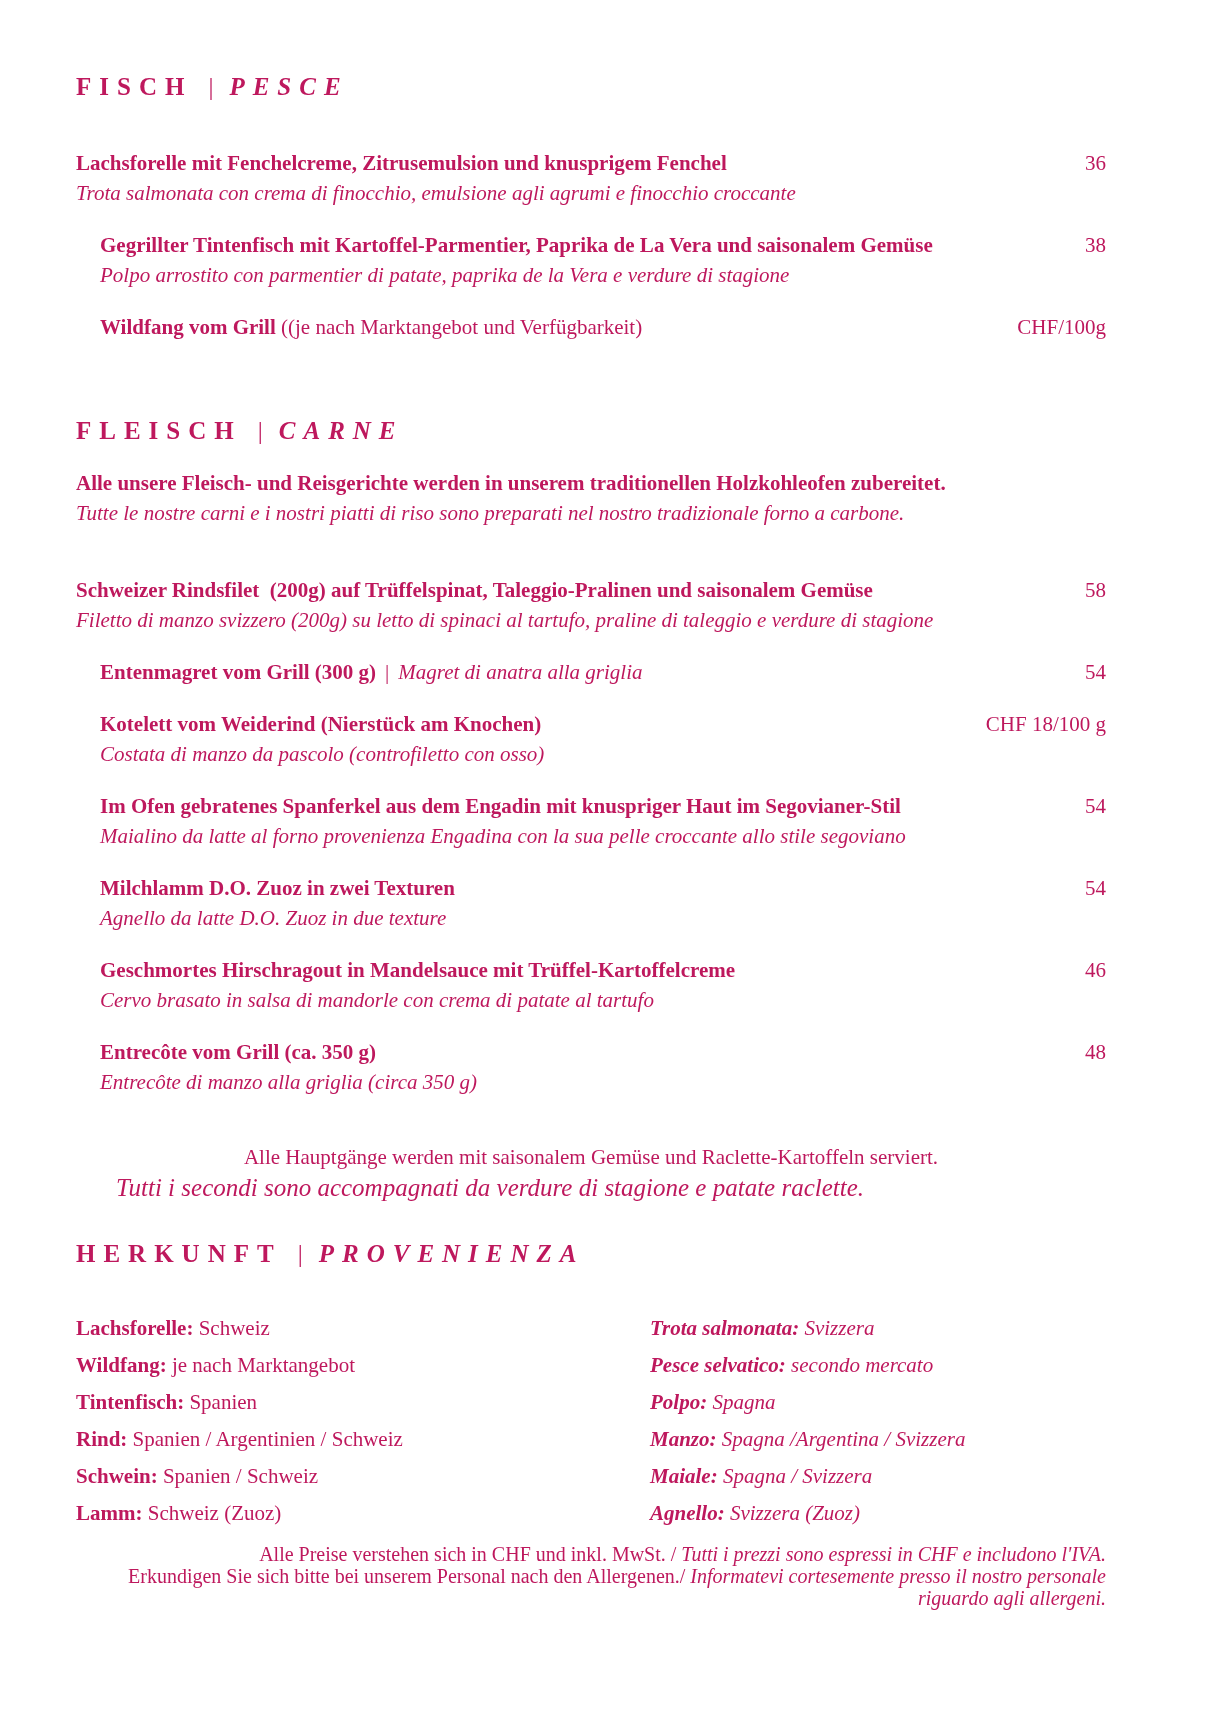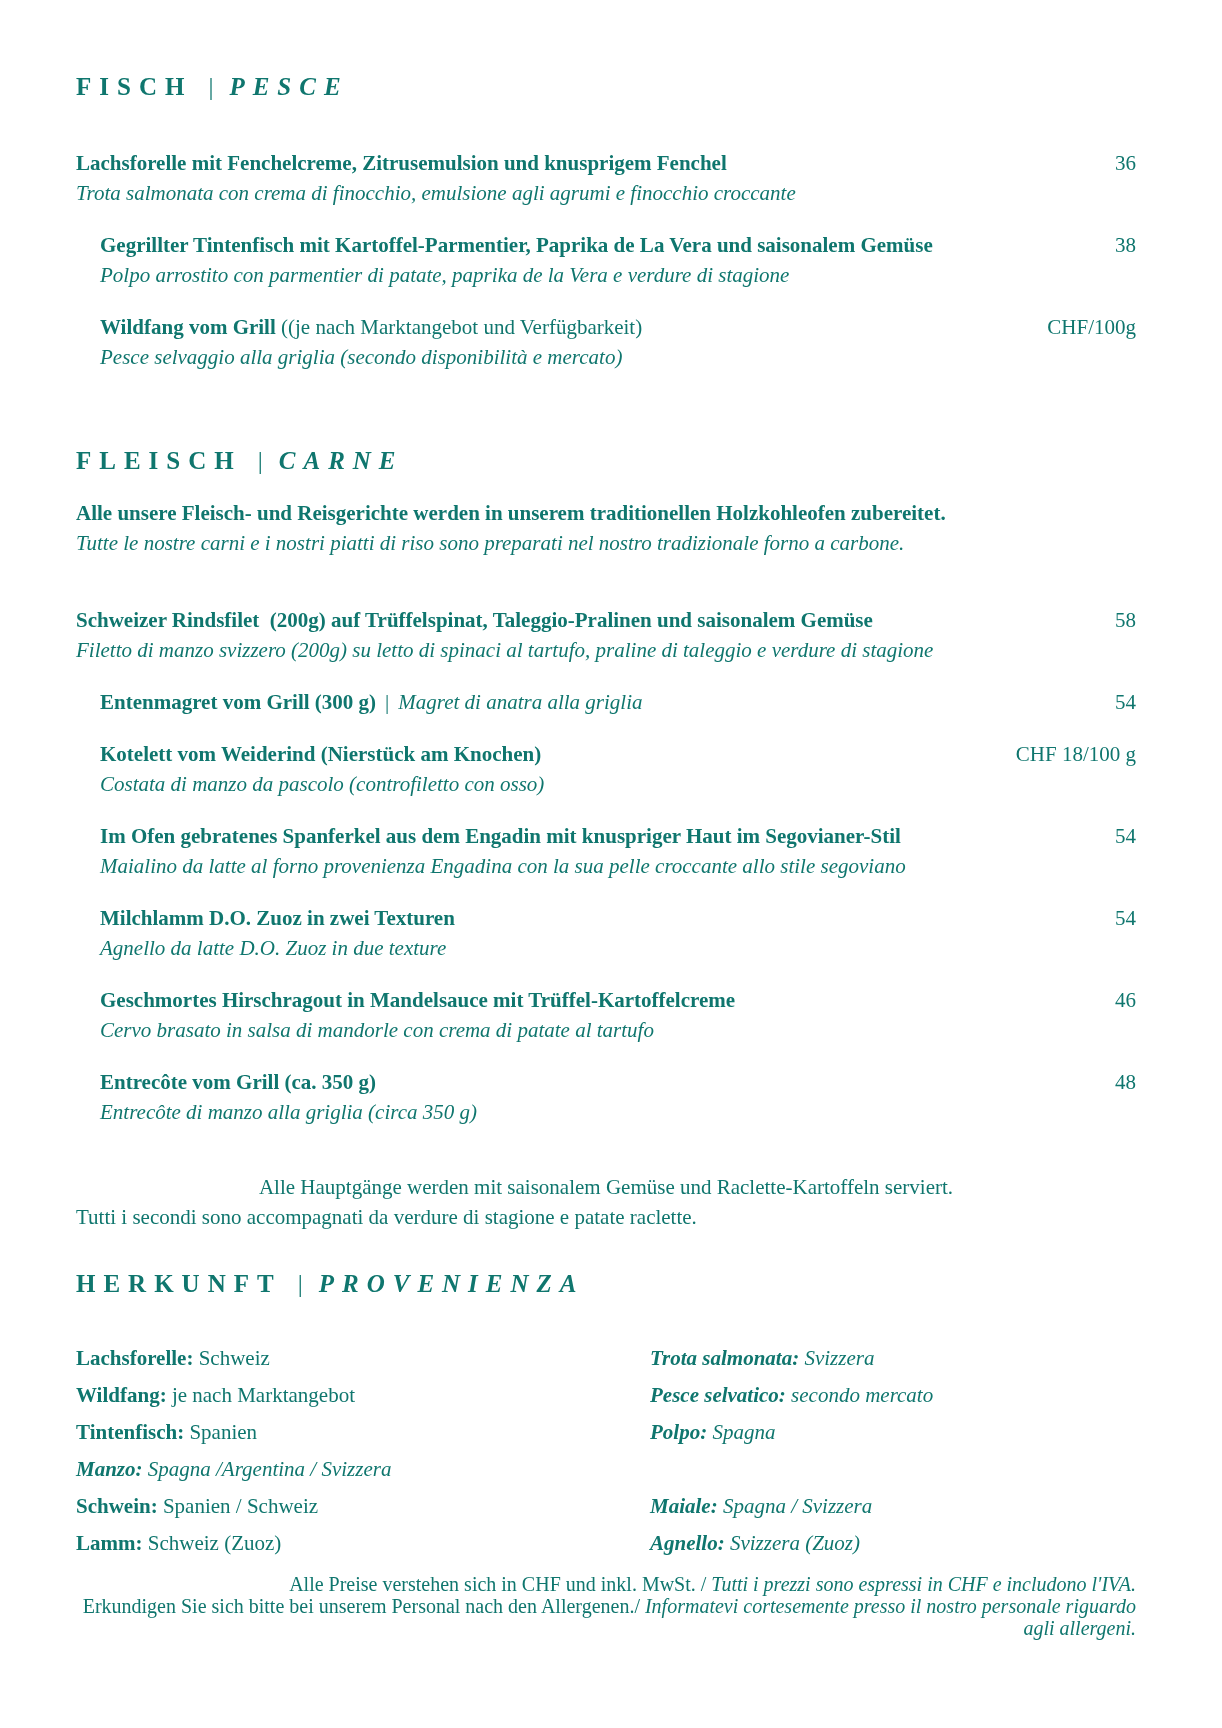--- a/index.html
+++ b/index.html
@@ -2,23 +2,23 @@
 <html><head>
 <meta charset="utf-8">
 <style>
   html,body{margin:0;padding:0;background:#ffffff;}
   .page{
     position:relative;
     width:1222px;height:1728px;
     margin:0 auto;
     background:#ffffff;
     box-sizing:border-box;
-    padding:72px 86px 0 76px;
+    padding:72px 116px 0 76px;
     font-family:"Liberation Serif","DejaVu Serif",serif;
-    color:#0f766e;
+    color:#be185d;
   }
   .sec-title{
     margin:0;padding:0;
     font-size:25px;line-height:30px;
     font-weight:700;
     letter-spacing:8px;
     white-space:nowrap;
   }
   .sec-title .t-de{font-weight:700;}
   .sec-title .t-sep{font-weight:400;margin:0 16px;letter-spacing:0;}
@@ -45,21 +45,21 @@
   .desc{
     font-size:21px;line-height:27px;
     font-style:italic;font-weight:400;
     margin-top:3px;
   }
   .sec-note{margin-top:24px;}
   .sec-note .note-de{font-size:21px;line-height:27px;font-weight:700;}
   .sec-note .note-it{font-size:21px;line-height:27px;font-style:italic;margin-top:3px;}
   .closing-note{margin-top:48px;}
   .closing-note .note-de{font-size:21px;line-height:27px;font-weight:400;text-align:center;}
-  .closing-note .note-it{font-size:21px;line-height:27px;margin-top:3px;}
+  .closing-note .note-it{font-size:25px;line-height:27px;font-style:italic;margin-top:3px;margin-left:40px;}
   .sec-title-herkunft{margin-top:38px;}
   .prov-grid{margin-top:41px;}
   .prov-row{display:grid;grid-template-columns:574px 1fr;}
   .prov-de,.prov-it{font-size:21px;line-height:37px;}
   .prov-de b{font-weight:700;}
   .prov-it .bi{font-weight:700;font-style:italic;}
   .prov-it i{font-style:italic;font-weight:400;}
   .footer{
     margin-top:11px;
     text-align:right;
@@ -90,21 +90,20 @@
           <span class="price">38</span>
         </div>
         <div class="desc">Polpo arrostito con parmentier di patate, paprika de la Vera e verdure di stagione</div>
       </div>
 
       <div class="item">
         <div class="row">
           <span class="nm"><b>Wildfang vom Grill</b><span class="nm-suffix"> ((je nach Marktangebot und Verfügbarkeit)</span></span>
           <span class="price">CHF/100g</span>
         </div>
-        <div class="desc">Pesce selvaggio alla griglia (secondo disponibilità e mercato)</div>
       </div>
     </div>
   </section>
 
   <section class="menu-section sec-fleisch">
     <h2 class="sec-title"><span class="t-de">FLEISCH</span><span class="t-sep">|</span><span class="t-it">CARNE</span></h2>
 
     <div class="sec-note">
       <div class="note-de">Alle unsere Fleisch- und Reisgerichte werden in unserem traditionellen Holzkohleofen zubereitet.</div>
       <div class="note-it">Tutte le nostre carni e i nostri piatti di riso sono preparati nel nostro tradizionale forno a carbone.</div>
@@ -183,20 +182,21 @@
       </div>
       <div class="prov-row">
         <div class="prov-de"><b>Wildfang:</b> <span>je nach Marktangebot</span></div>
         <div class="prov-it"><b class="bi">Pesce selvatico:</b> <i>secondo mercato</i></div>
       </div>
       <div class="prov-row">
         <div class="prov-de"><b>Tintenfisch:</b> <span>Spanien</span></div>
         <div class="prov-it"><b class="bi">Polpo:</b> <i>Spagna</i></div>
       </div>
       <div class="prov-row">
+        <div class="prov-de"><b>Rind:</b> <span>Spanien / Argentinien / Schweiz</span></div>
         <div class="prov-it"><b class="bi">Manzo:</b> <i>Spagna /Argentina / Svizzera</i></div>
       </div>
       <div class="prov-row">
         <div class="prov-de"><b>Schwein:</b> <span>Spanien / Schweiz</span></div>
         <div class="prov-it"><b class="bi">Maiale:</b> <i>Spagna / Svizzera</i></div>
       </div>
       <div class="prov-row">
         <div class="prov-de"><b>Lamm:</b> <span>Schweiz (Zuoz)</span></div>
         <div class="prov-it"><b class="bi">Agnello:</b> <i>Svizzera (Zuoz)</i></div>
       </div>

